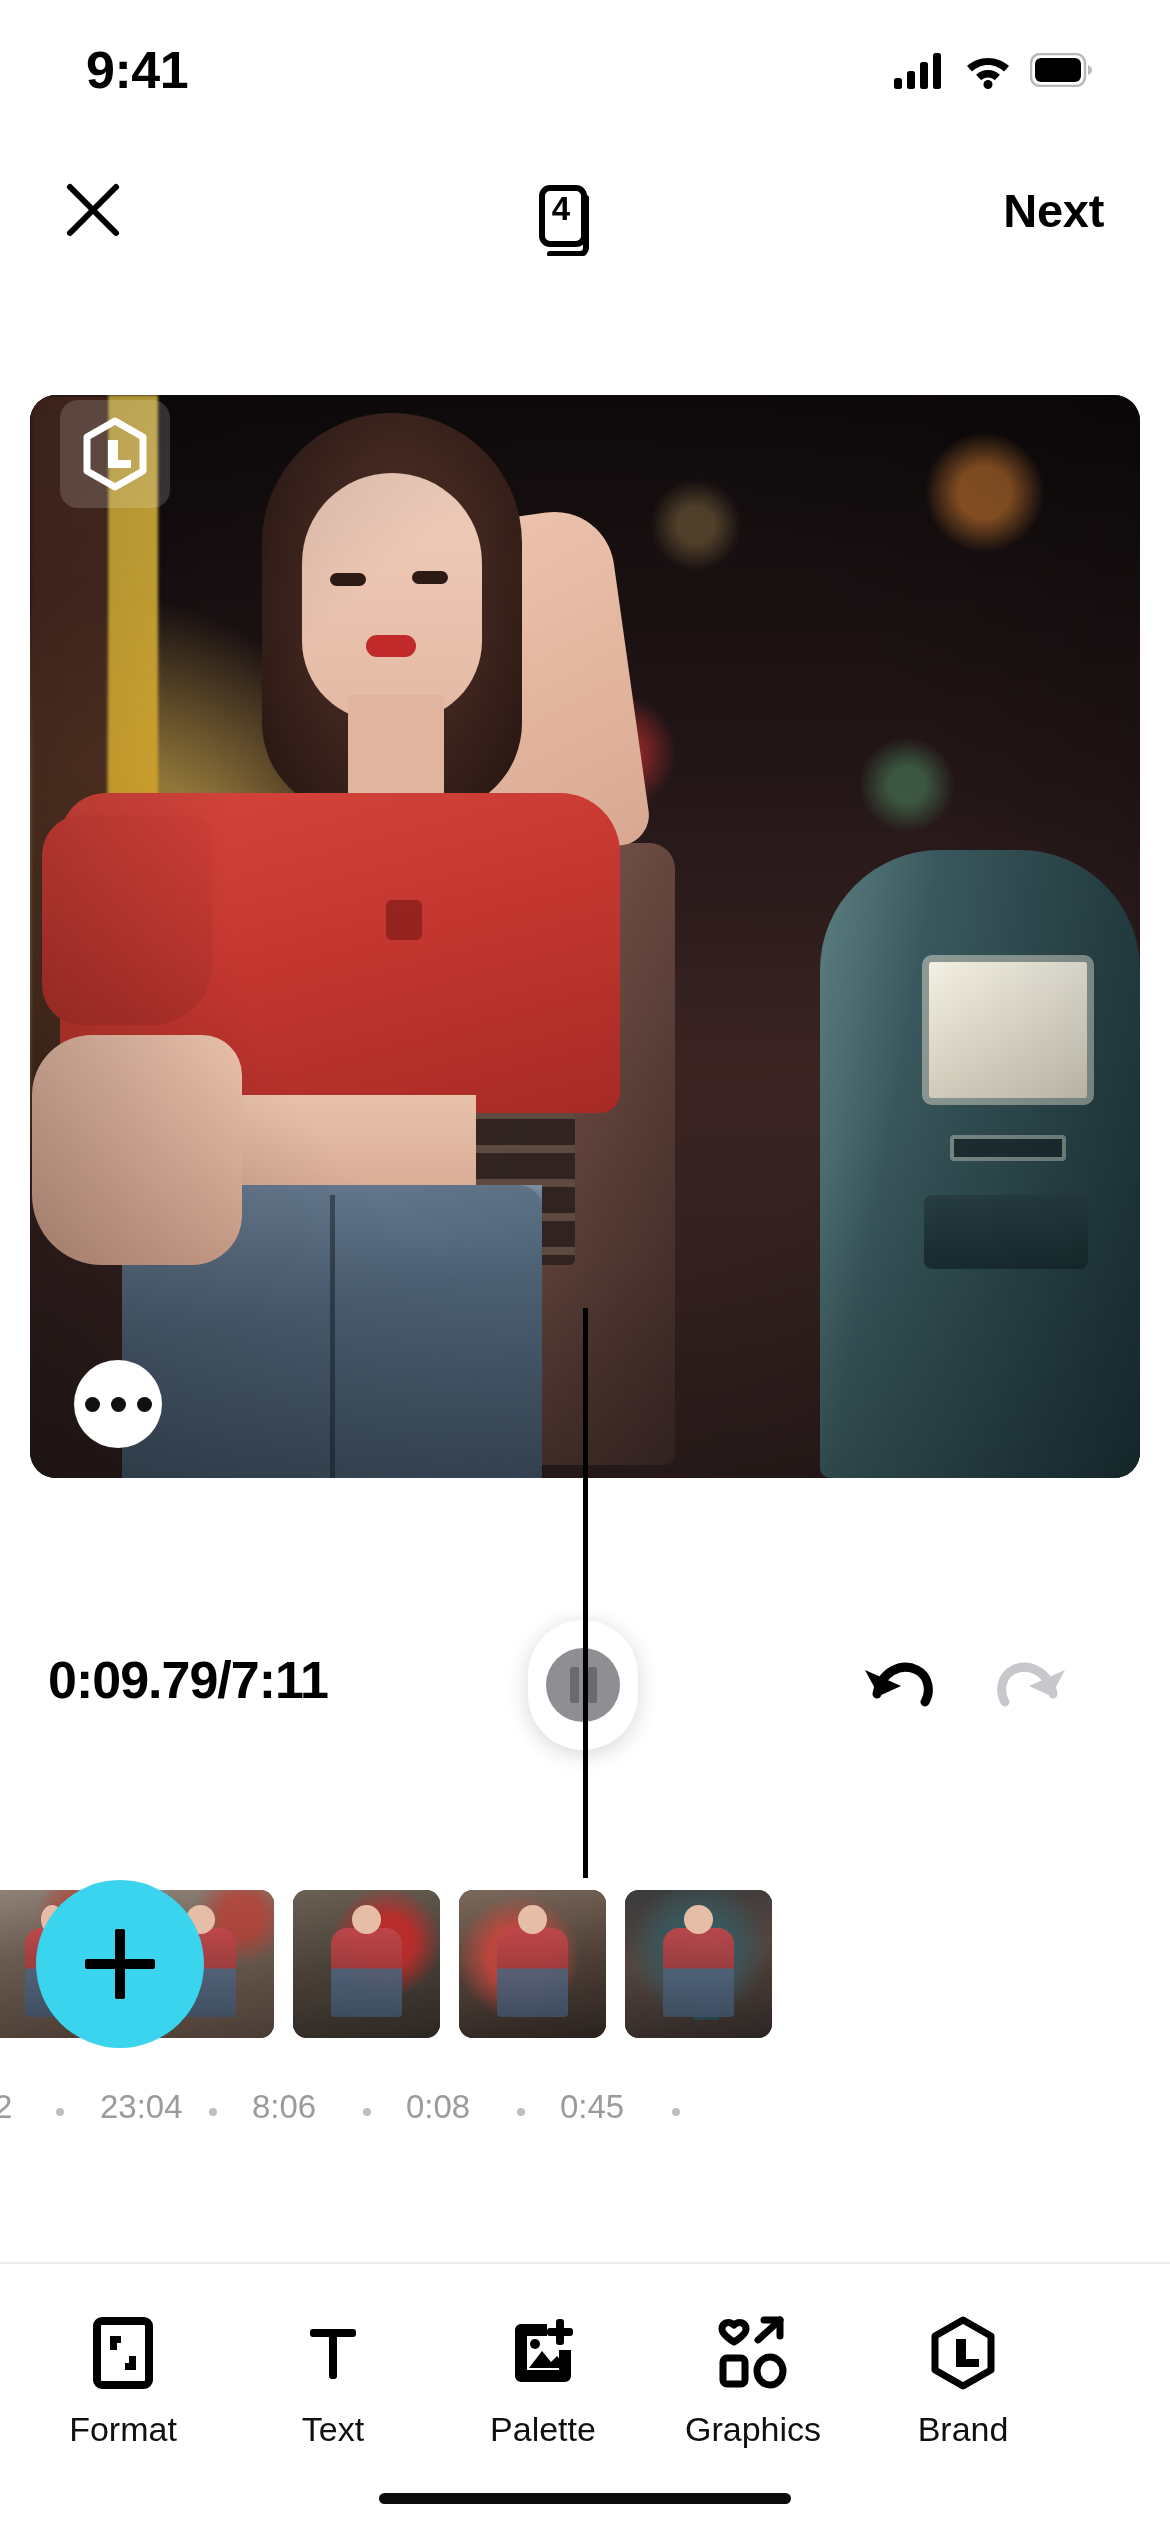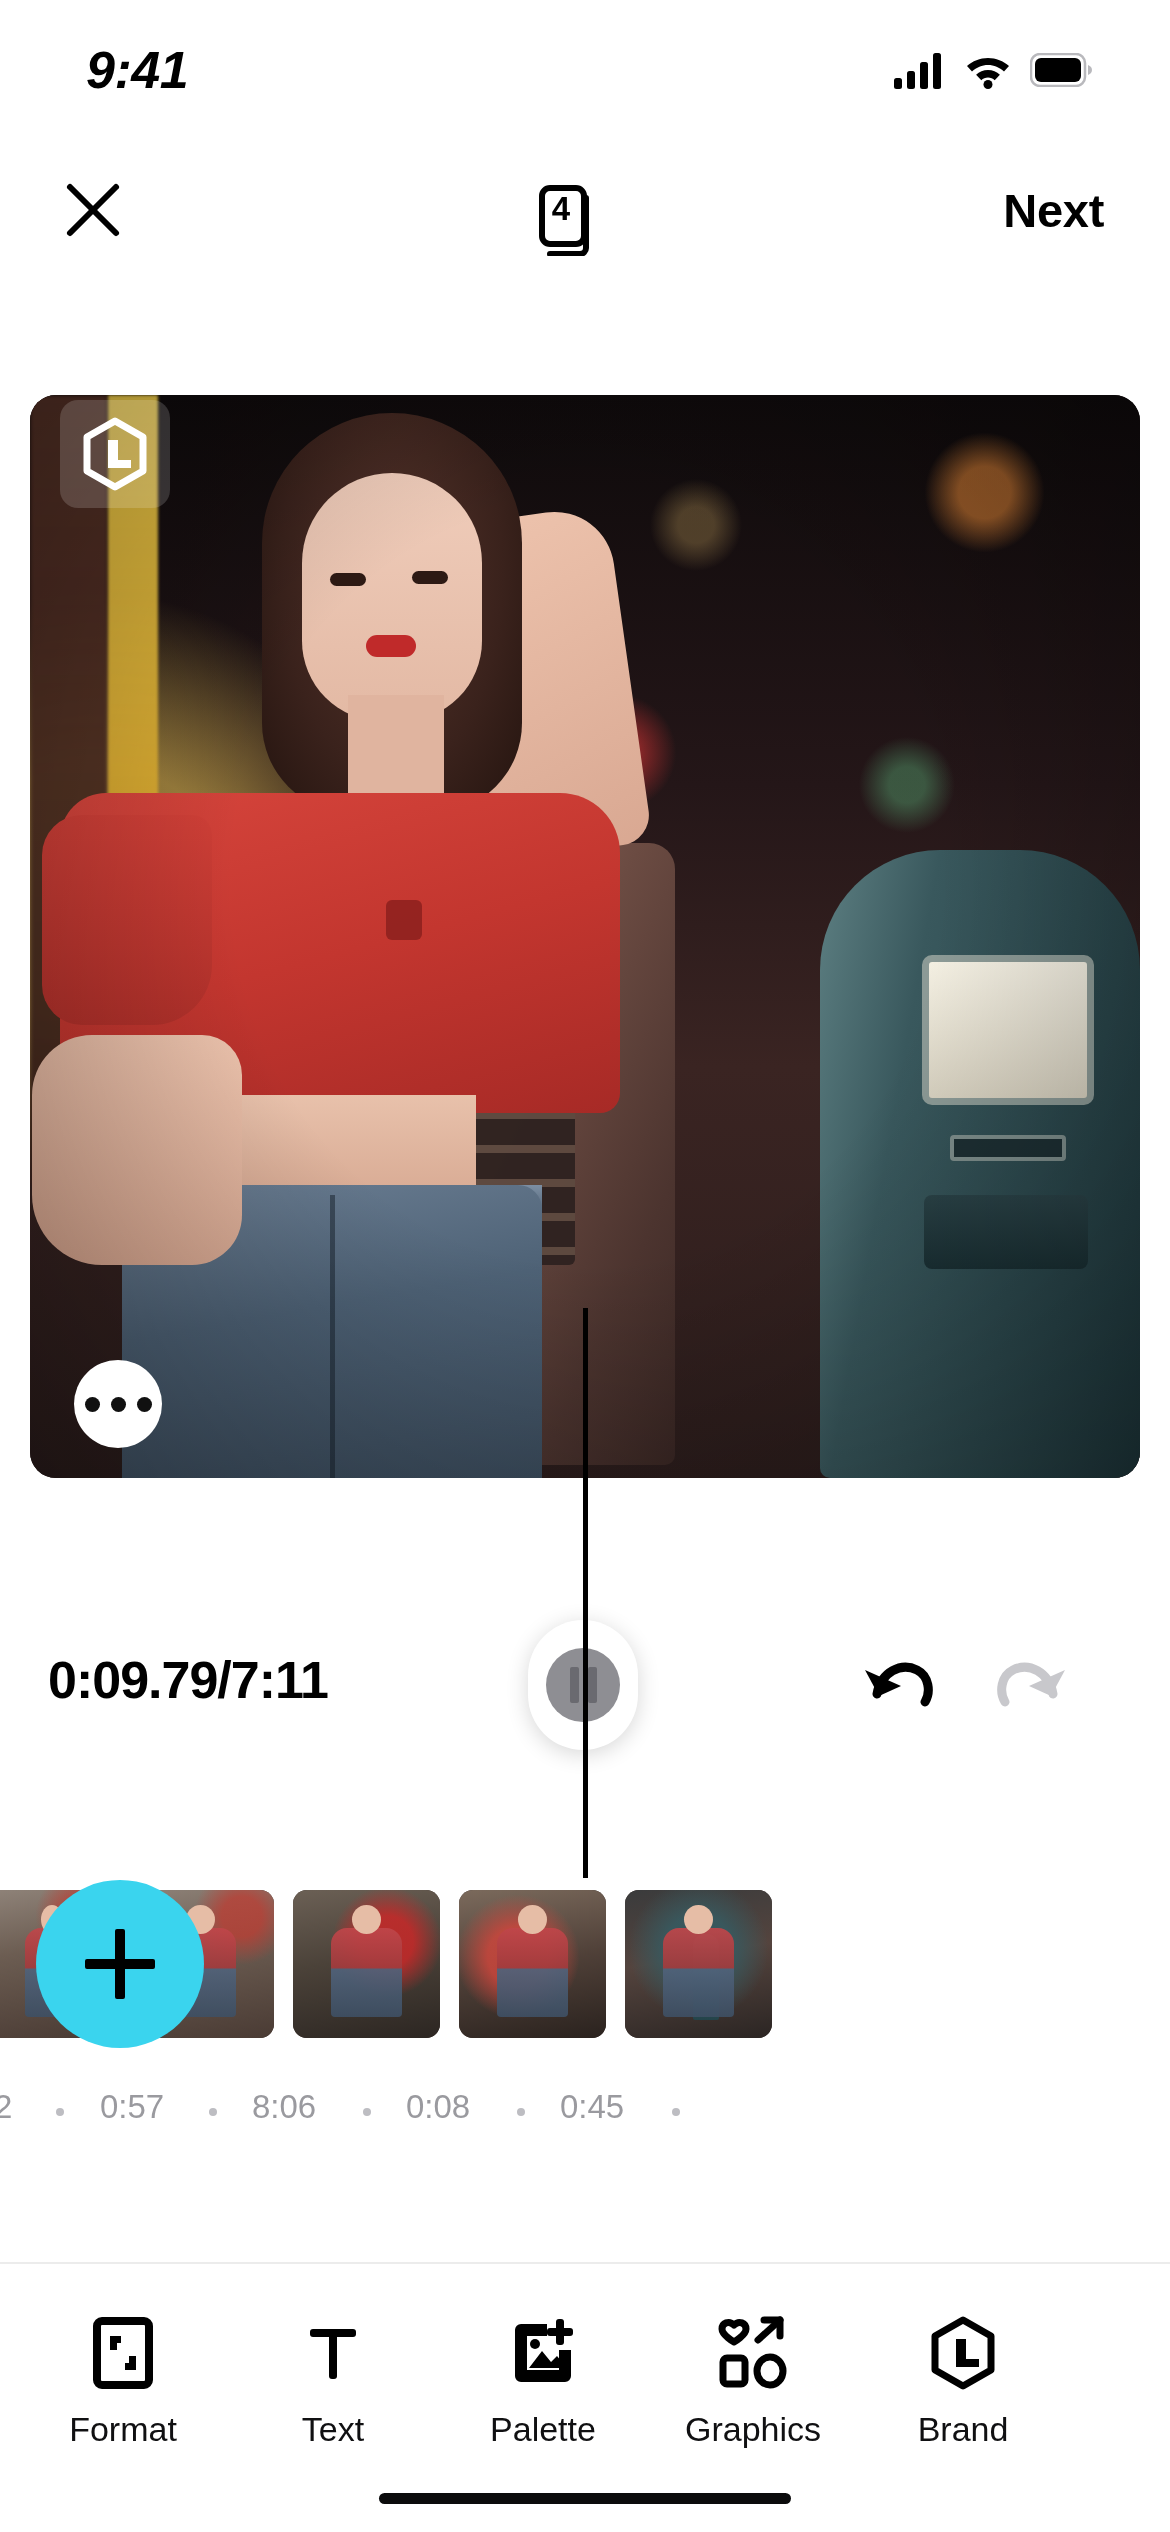--- a/index.html
+++ b/index.html
@@ -9,21 +9,20 @@
     font-family:"Liberation Sans", sans-serif;
     overflow:hidden;
     position:relative;
   }
 
   
   .status-bar{
     position:absolute; top:0; left:0; width:1170px; height:130px;
     display:flex; align-items:center; justify-content:space-between;
     padding:0 78px 0 86px;
-    font-style:italic;
   }
   .status-time{
     font-size:52px; font-weight:700; color:#000; letter-spacing:-0.5px;
     margin-top:10px;
   }
   .status-icons{ display:flex; align-items:center; gap:18px; margin-top:10px; }
 
   
   .nav-bar{
     position:absolute; top:150px; left:0; width:1170px; height:120px;
@@ -457,21 +456,21 @@
   </div>
 
   <div class="add-btn">
     <span class="add-plus-h"></span>
     <span class="add-plus-v"></span>
   </div>
 
   <div class="ruler">
     <span class="ruler-item" style="left:-6px">2</span>
     <span class="ruler-dot" style="left:56px"></span>
-    <span class="ruler-item" style="left:100px">0:57</span>
+    <span class="ruler-item" style="left:100px">23:04</span>
     <span class="ruler-dot" style="left:209px"></span>
     <span class="ruler-item" style="left:252px">8:06</span>
     <span class="ruler-dot" style="left:363px"></span>
     <span class="ruler-item" style="left:406px">0:08</span>
     <span class="ruler-dot" style="left:517px"></span>
     <span class="ruler-item" style="left:560px">0:45</span>
     <span class="ruler-dot" style="left:672px"></span>
   </div>
 </div>
 

